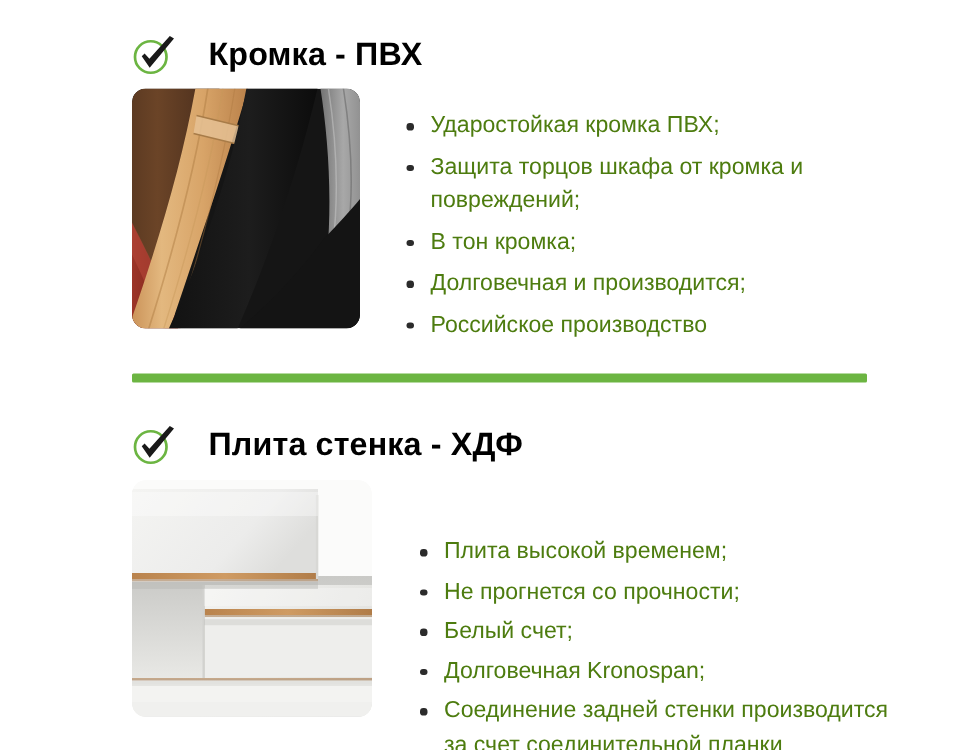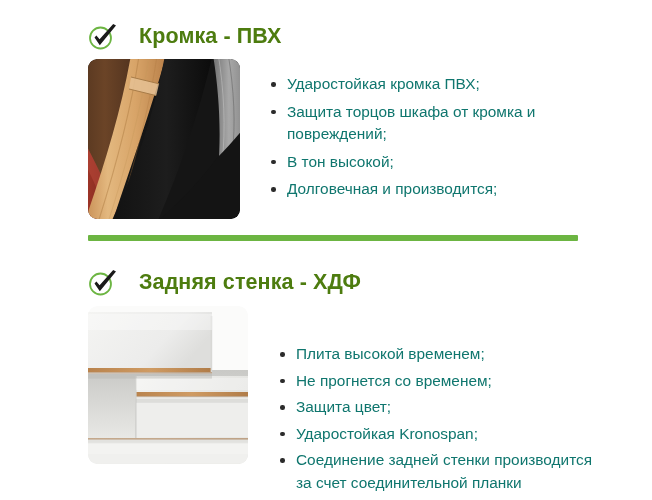--- a/index.html
+++ b/index.html
@@ -44,21 +44,21 @@
     flex: 0 0 34px;
     position: relative;
     display: block;
     margin-left: -2px;
   }
   .check-icon svg { display: block; width: 34px; height: 32px; }
 
   .section-title {
     font-size: 21.5px;
     font-weight: bold;
-    color: #4d7c0f;
+    color: #000000;
     letter-spacing: 0.1px;
     margin-left: 19px;
     white-space: nowrap;
     line-height: 1;
   }
 
   
   .body-row {
     display: flex;
     align-items: flex-start;
@@ -81,21 +81,21 @@
     height: 158px;
     margin-top: 4px;
   }
   .photo svg { display: block; width: 100%; height: 100%; }
 
   
   .feature-list {
     list-style: none;
     margin: 0;
     padding: 0;
-    color: #0f766e;
+    color: #4d7c0f;
     font-size: 15.4px;
     line-height: 22.5px;
   }
   #list-edge {
     margin-left: 30px;
     margin-top: 17px;
   }
   #list-back {
     margin-left: 31px;
     margin-top: 41px;
@@ -207,41 +207,42 @@
             <path d="M 150 -6 C 156 28 158 62 154 90" stroke="#bdbdbd" stroke-width="0.9" fill="none" opacity="0.4"></path>
 
             <path d="M 128 100 C 150 78 166 56 166 56 L 166 170 L 60 170 C 90 146 112 122 128 100 Z" fill="#141414"></path>
           </g>
         </svg>
       </div>
 
       <ul class="feature-list" id="list-edge">
         <li>Ударостойкая кромка ПВХ;</li>
         <li>Защита торцов шкафа от кромка и повреждений;</li>
-        <li>В тон высокой;</li>
+        <li>В тон кромка;</li>
         <li>Долговечная и производится;</li>
+        <li>Российское производство</li>
       </ul>
 
     </div>
   </div>
 
   <div id="divider-wrap">
     <div class="divider"></div>
   </div>
 
   <div class="section" id="section-back">
 
     <div class="heading-row">
       <span class="check-icon">
         <svg viewBox="0 0 34 32" xmlns="http://www.w3.org/2000/svg">
           <circle cx="14.5" cy="17" r="10.5" fill="none" stroke="#6cb542" stroke-width="1.8"></circle>
           <path d="M8.5 16.5 L13.8 24.2 L30 4.6 L27.2 3.0 L13.6 18.2 L10.4 14.6 Z" fill="#1a1a1a"></path>
         </svg>
       </span>
-      <h2 class="section-title">Задняя стенка - ХДФ</h2>
+      <h2 class="section-title">Плита стенка - ХДФ</h2>
     </div>
 
     <div class="body-row">
 
       <div class="photo" id="photo-back">
         <svg viewBox="0 0 160 158" preserveAspectRatio="none" xmlns="http://www.w3.org/2000/svg">
           <defs>
             <linearGradient id="panelTop" x1="0" y1="0" x2="1" y2="0.4">
               <stop offset="0%" stop-color="#f4f4f2"></stop>
               <stop offset="70%" stop-color="#ececeb"></stop>
@@ -296,22 +297,22 @@
 
             <rect x="0" y="67.6" width="124" height="5" fill="#b6b6b2" opacity="0.45"></rect>
             <rect x="48" y="92.8" width="112" height="4" fill="#bdbdb9" opacity="0.35"></rect>
             <rect x="0" y="133.8" width="160" height="3.5" fill="#c2c2be" opacity="0.3"></rect>
           </g>
         </svg>
       </div>
 
       <ul class="feature-list" id="list-back">
         <li>Плита высокой временем;</li>
-        <li>Не прогнется со временем;</li>
-        <li>Защита цвет;</li>
-        <li>Ударостойкая Kronospan;</li>
+        <li>Не прогнется со прочности;</li>
+        <li>Белый счет;</li>
+        <li>Долговечная Kronospan;</li>
         <li>Соединение задней стенки производится за счет соединительной планки</li>
       </ul>
 
     </div>
   </div>
 
 </div>
 
 </body></html>

